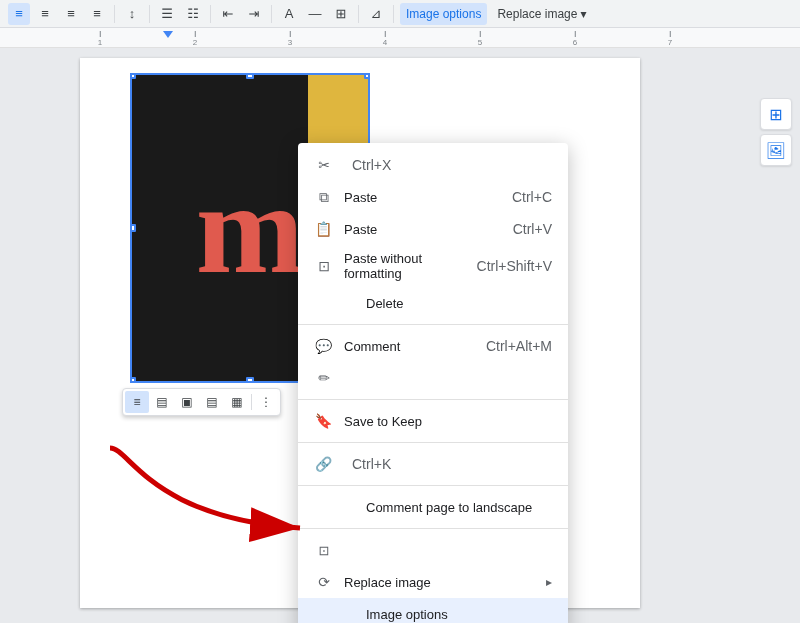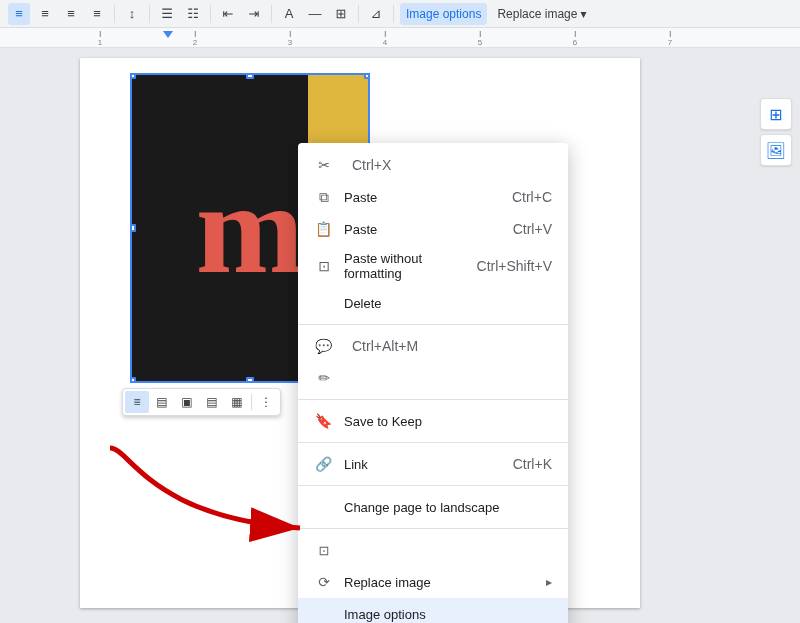--- a/index.html
+++ b/index.html
@@ -245,21 +245,21 @@
     }
     .menu-item-arrow {
       font-size: 12px;
       color: #5f6368;
     }
     .menu-divider {
       height: 1px;
       background: #e0e0e0;
       margin: 5px 0;
     }
-    .menu-item.no-icon { padding-left: 46px; }
+    .menu-item.no-icon { padding-left: 68px; }
 
     
     .right-panel {
       position: absolute;
       right: 8px;
       top: 50px;
       display: flex;
       flex-direction: column;
       gap: 4px;
     }
@@ -387,46 +387,46 @@
     </div>
 
     <div class="menu-item no-icon">
       <span class="menu-item-label">Delete</span>
     </div>
 
     <div class="menu-divider"></div>
 
     <div class="menu-item">
       <div class="menu-item-icon">💬</div>
+      <span class="menu-item-label">Comment</span>
       <span class="menu-item-shortcut">Ctrl+Alt+M</span>
     </div>
 
     <div class="menu-item">
       <div class="menu-item-icon">✏</div>
     </div>
 
     <div class="menu-divider"></div>
 
     <div class="menu-item">
       <div class="menu-item-icon">🔖</div>
       <span class="menu-item-label">Save to Keep</span>
     </div>
 
     <div class="menu-divider"></div>
 
     <div class="menu-item">
       <div class="menu-item-icon">🔗</div>
-      <span class="menu-item-label">Link</span>
       <span class="menu-item-shortcut">Ctrl+K</span>
     </div>
 
     <div class="menu-divider"></div>
 
     <div class="menu-item no-icon">
-      <span class="menu-item-label">Change page to landscape</span>
+      <span class="menu-item-label">Comment page to landscape</span>
     </div>
 
     <div class="menu-divider"></div>
 
     <div class="menu-item">
       <div class="menu-item-icon" style="font-size:13px;">⊡</div>
     </div>
 
     <div class="menu-item">
       <div class="menu-item-icon">⟳</div>

